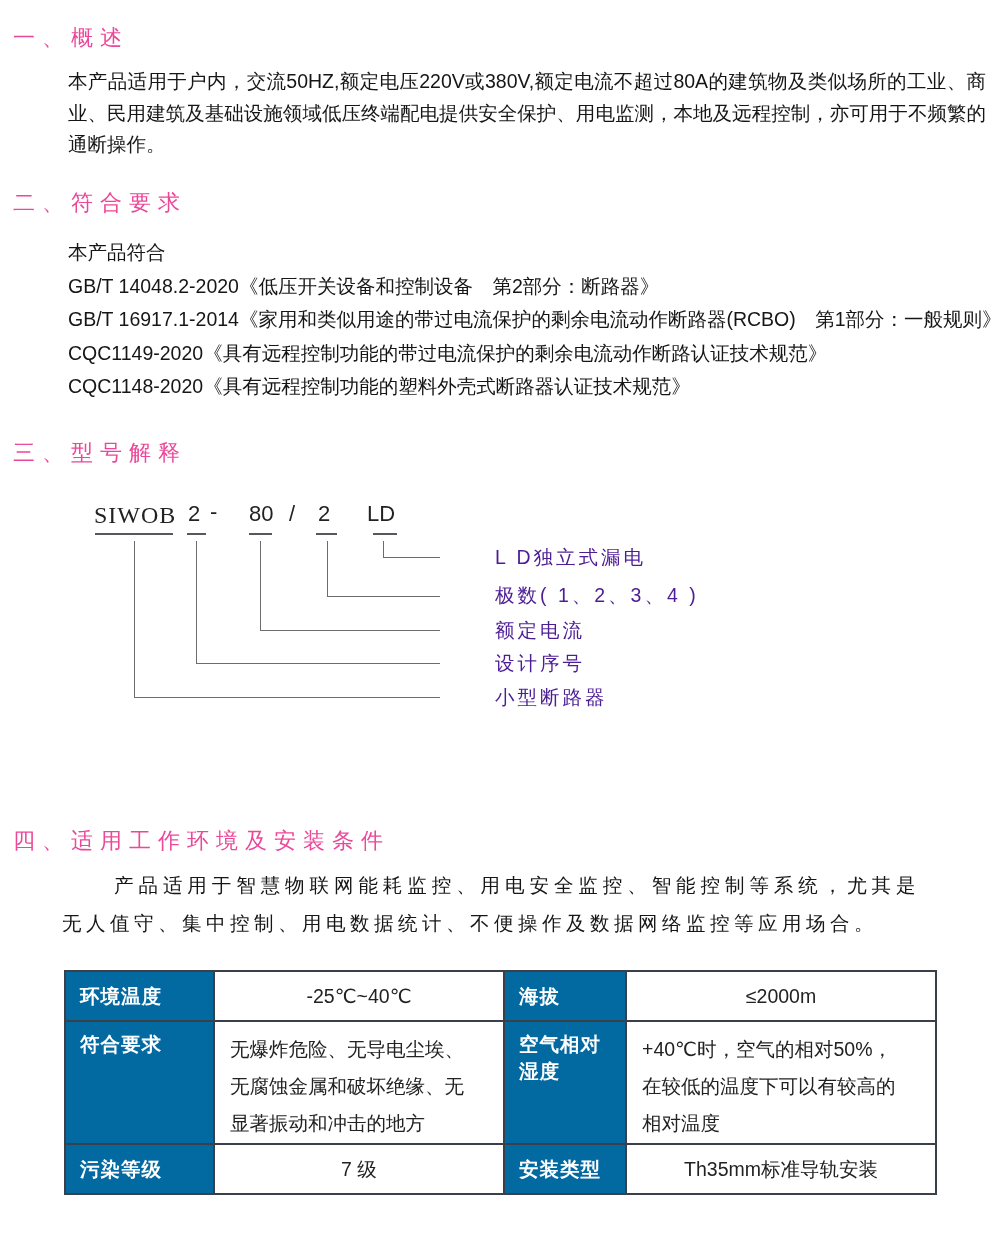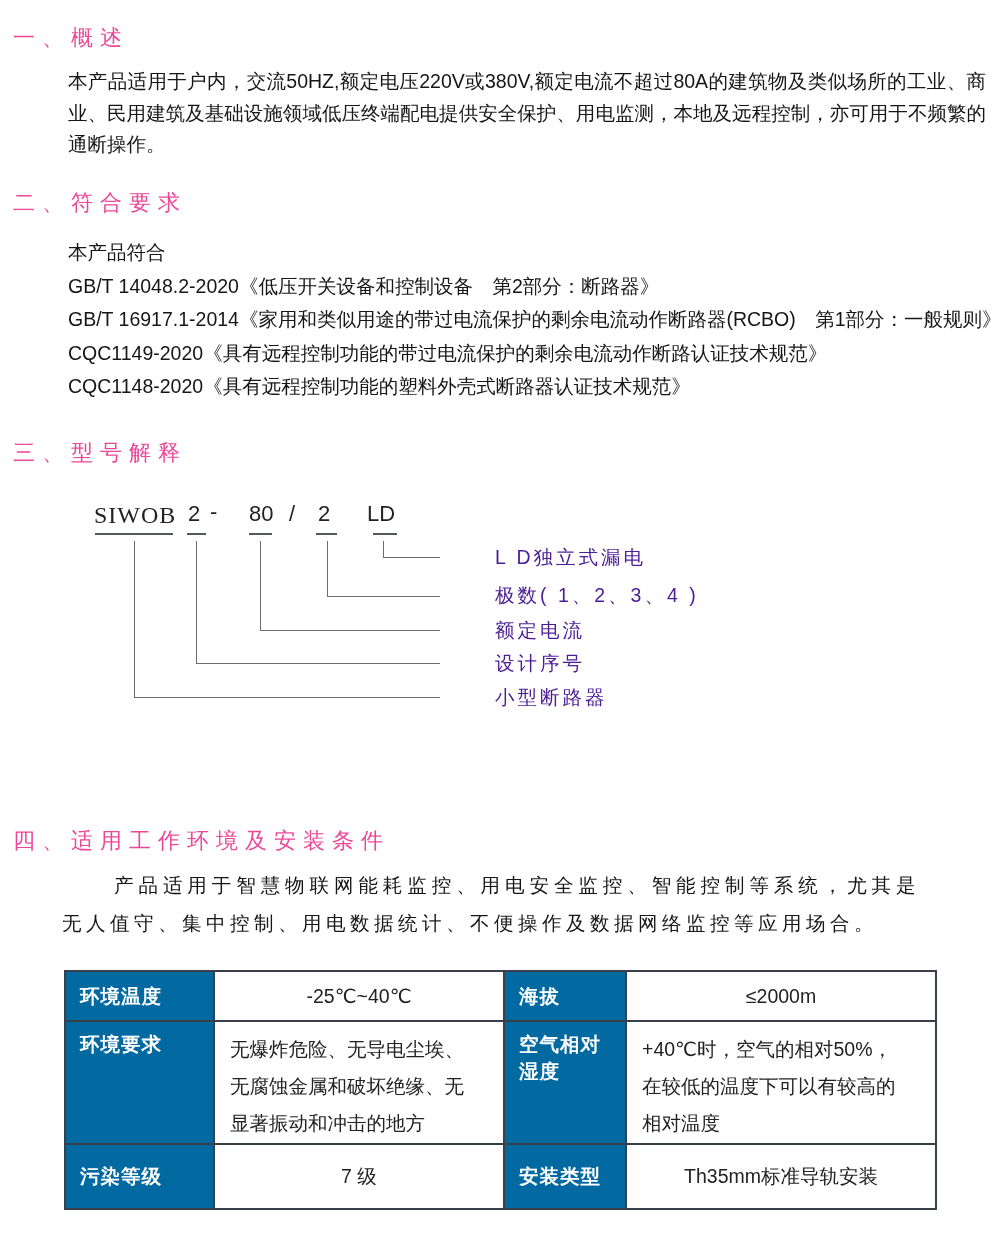--- a/index.html
+++ b/index.html
@@ -97,30 +97,30 @@
       <col style="width:310px;">
   </colgroup>
   <tbody>
       <tr style="height:50px;">
     <td class="lbl">环境温度</td>
     <td class="val">-25℃~40℃</td>
     <td class="lbl">海拔</td>
     <td class="val">≤2000m</td>
   </tr>
   <tr style="height:123px;" class="row-top">
-    <td class="lbl">环境要求</td>
+    <td class="lbl">符合要求</td>
     <td class="val val-left">无爆炸危险、无导电尘埃、
 无腐蚀金属和破坏绝缘、无
 显著振动和冲击的地方</td>
     <td class="lbl">空气相对
 湿度</td>
     <td class="val val-left">+40℃时，空气的相对50%，
 在较低的温度下可以有较高的
 相对温度</td>
   </tr>
-  <tr style="height:65px;">
+  <tr style="height:50px;">
     <td class="lbl">污染等级</td>
     <td class="val">7 级</td>
     <td class="lbl">安装类型</td>
     <td class="val">Th35mm标准导轨安装</td>
   </tr>
 </tbody>
   </table>
 
 </body></html>

